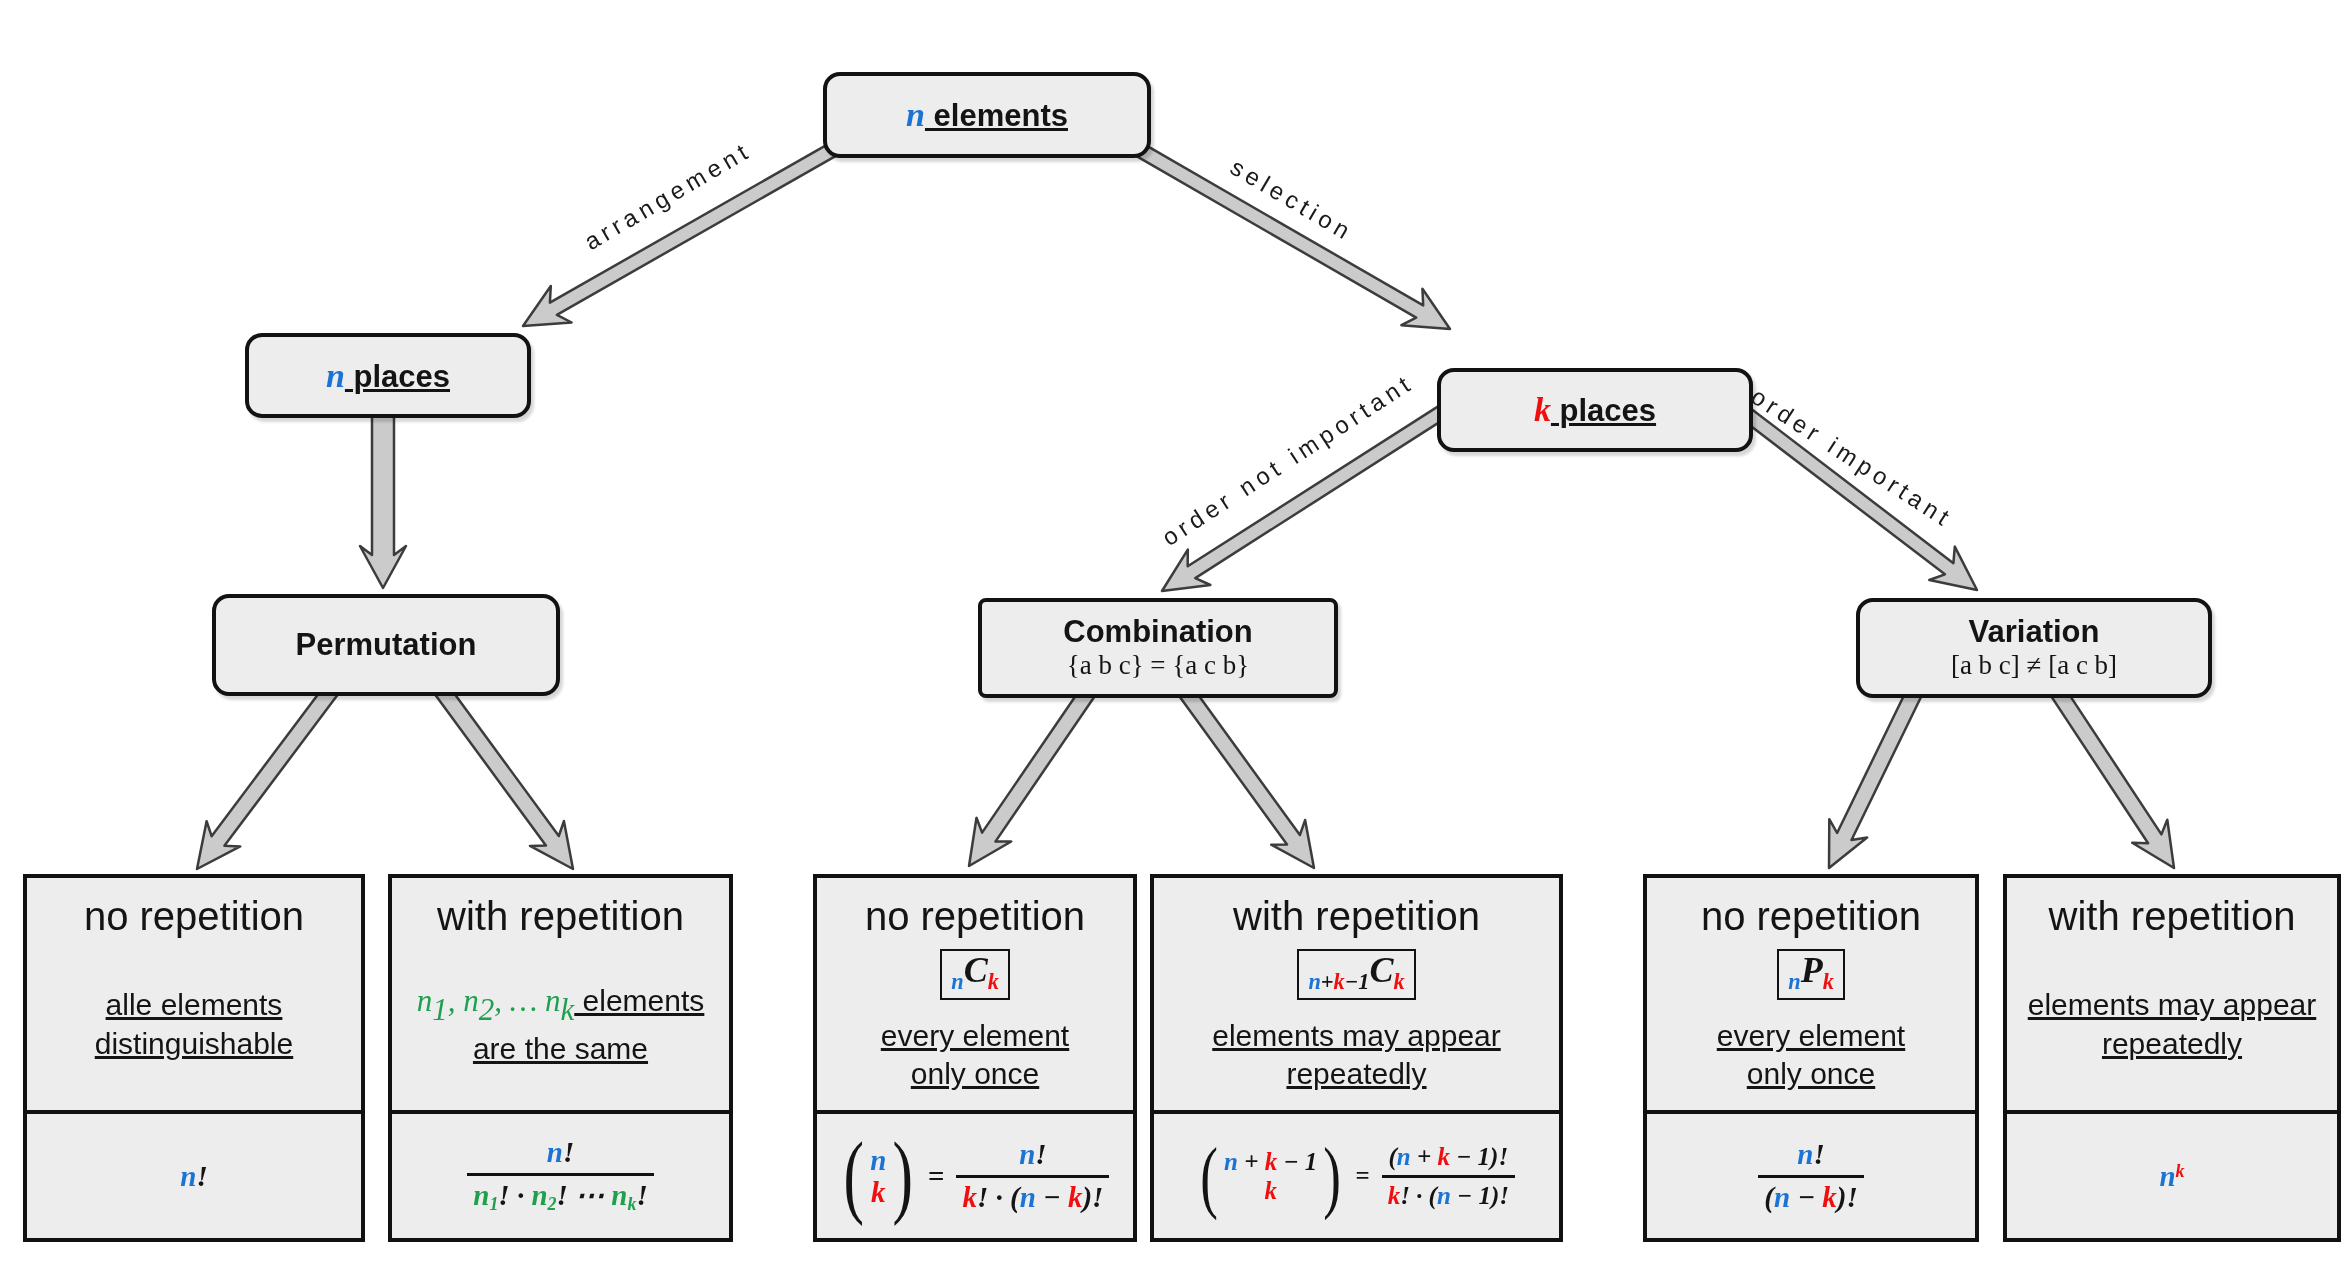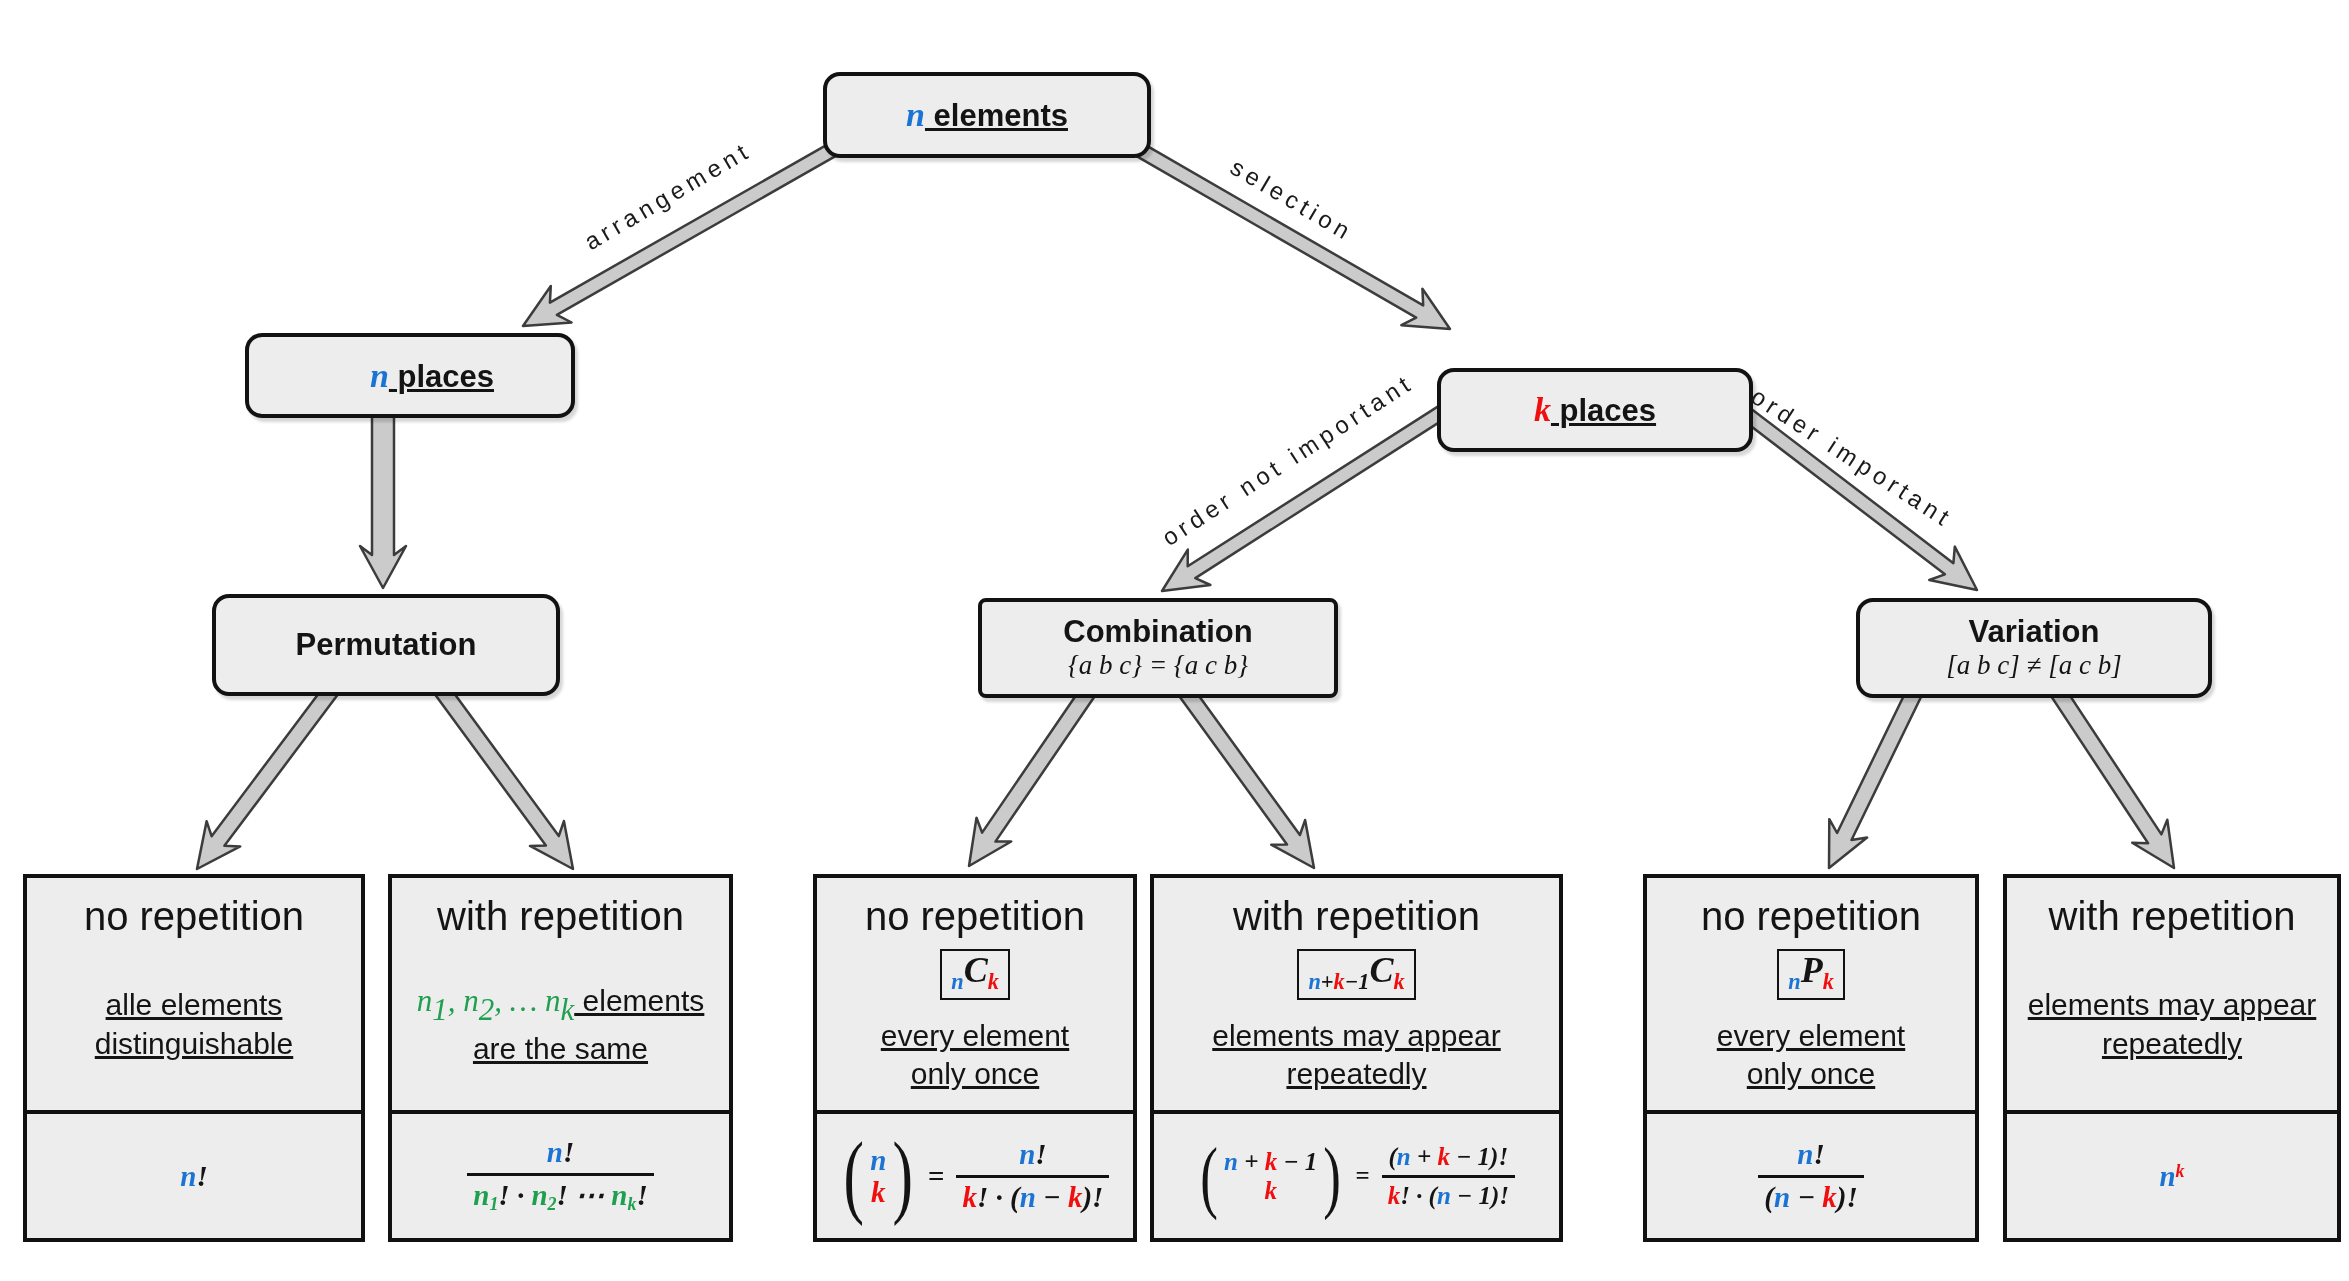--- a/index.html
+++ b/index.html
@@ -6,21 +6,21 @@
   #canvas{position:relative;width:2349px;height:1281px;background:#ffffff;overflow:hidden;
           font-family:"Liberation Sans",sans-serif;color:#141414;}
   #arrowlayer{position:absolute;left:0;top:0;z-index:1;}
 
   
   .rbox{position:absolute;z-index:2;background:#ededed;border:4px solid #121212;border-radius:17px;
         display:flex;flex-direction:column;align-items:center;justify-content:center;
         box-shadow:3px 4px 3px rgba(0,0,0,0.16);}
   .node-title{font-size:31px;font-weight:bold;white-space:nowrap;line-height:1.1;}
   .node-title .math{font-size:34px;}
-  .node-sub{font-family:"Liberation Serif",serif;font-style:italic;font-weight:normal;
+  .node-sub{font-family:"Liberation Serif",serif;font-weight:normal;
             font-size:27px;line-height:1.1;margin-top:2px;white-space:nowrap;}
 
   
   .edge-label{position:absolute;z-index:3;font-size:24px;letter-spacing:0.2em;color:#1b1b1b;
               white-space:nowrap;transform-origin:center center;}
 
   
   .leaf{position:absolute;z-index:2;top:874px;height:368px;background:#ededed;border:4px solid #111111;
         box-sizing:border-box;display:flex;flex-direction:column;}
   .leaf-top{flex:1;display:flex;flex-direction:column;align-items:center;padding-top:16px;min-height:0;}
@@ -69,21 +69,21 @@
       <polygon points="1083.4,684.5 982.1,832.6 976.5,817.8 969.0,866.0 1011.2,841.5 995.4,841.6 1096.6,693.5" fill="#cbcbcb" stroke="#3c3c3c" stroke-width="2.5" stroke-linejoin="round"></polygon>
       <polygon points="1177.5,693.7 1287.0,844.4 1271.2,844.7 1314.0,868.0 1305.1,820.1 1299.9,835.0 1190.5,684.3" fill="#cbcbcb" stroke="#3c3c3c" stroke-width="2.5" stroke-linejoin="round"></polygon>
       <polygon points="1908.8,685.5 1837.1,833.0 1829.3,819.2 1829.0,868.0 1867.1,837.6 1851.5,840.0 1923.2,692.5" fill="#cbcbcb" stroke="#3c3c3c" stroke-width="2.5" stroke-linejoin="round"></polygon>
       <polygon points="2049.3,693.4 2148.1,843.2 2132.2,842.8 2174.0,868.0 2167.3,819.7 2161.4,834.4 2062.7,684.6" fill="#cbcbcb" stroke="#3c3c3c" stroke-width="2.5" stroke-linejoin="round"></polygon>
     </svg>
 
   <div class="rbox" style="left:823px;top:72px;width:320px;height:78px;">
     <div class="node-title"><span class="math c-b">n</span><span class="txt"> elements</span></div>
   </div>
 
-  <div class="rbox" style="left:245px;top:333px;width:278px;height:77px;padding-left:44px;">
+  <div class="rbox" style="left:245px;top:333px;width:278px;height:77px;">
     <div class="node-title"><span class="math c-b">n</span><span class="txt"> places</span></div>
   </div>
 
   <div class="rbox" style="left:1437px;top:334px;width:308px;height:76px;margin-top:34px;">
     <div class="node-title"><span class="math c-r">k</span><span class="txt"> places</span></div>
   </div>
 
   <div class="rbox" style="left:212px;top:594px;width:340px;height:94px;">
     <div class="node-title">Permutation</div>
   </div>

